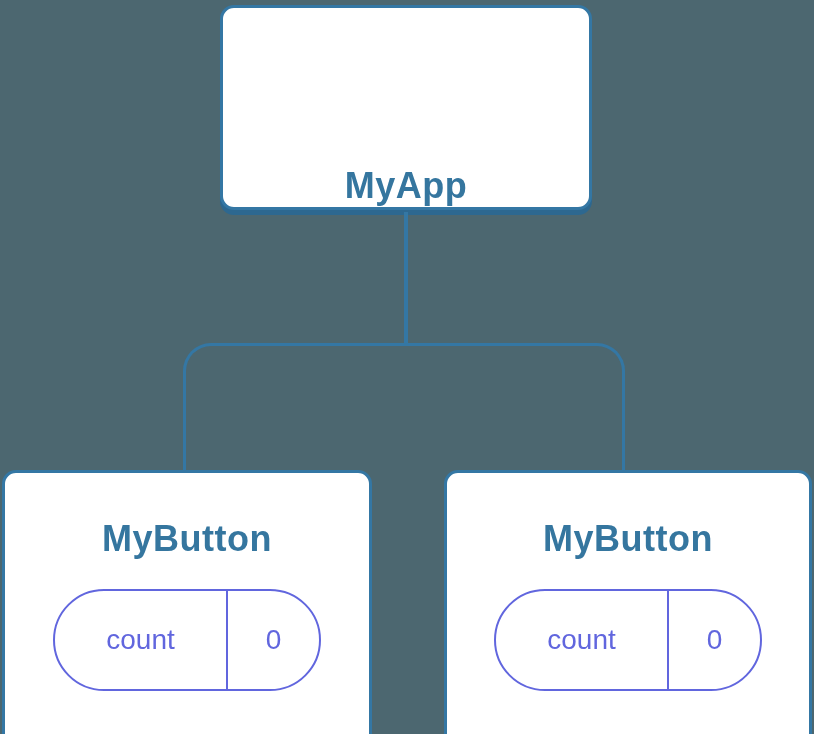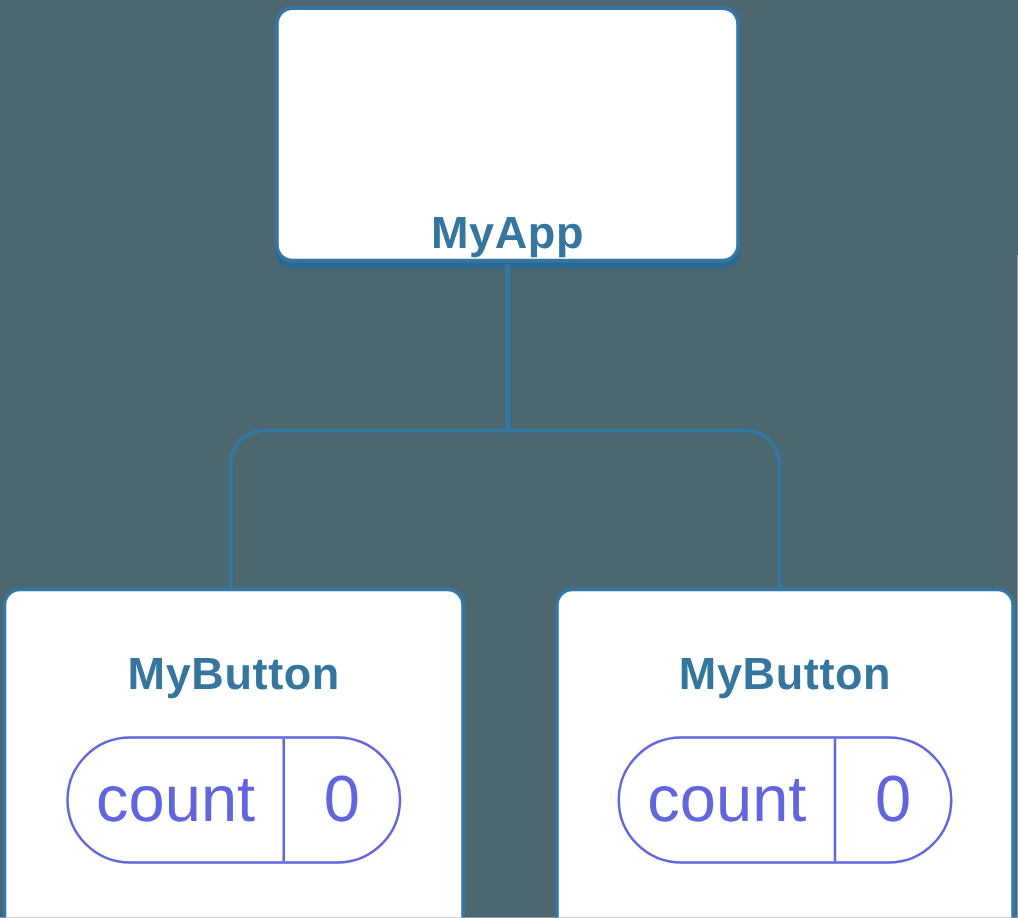--- a/index.html
+++ b/index.html
@@ -68,21 +68,21 @@
   .node-child-left  { left: 2px; }
   .node-child-right { left: 444px; width: 368px; }
   .state-pill {
     margin-top: 28px;
     width: 268px; height: 102px;
     border: 2.5px solid var(--state);
     border-radius: 60px;
     display: flex;
     align-items: stretch;
     color: var(--state);
-    font-size: 52px;
+    font-size: 28px;
     background: var(--node-bg);
   }
   .state-key-cell {
     width: 173px;
     border-right: 2.5px solid var(--state);
     display: flex; align-items: center; justify-content: center;
   }
   .state-value-cell {
     flex: 1;
     display: flex; align-items: center; justify-content: center;

